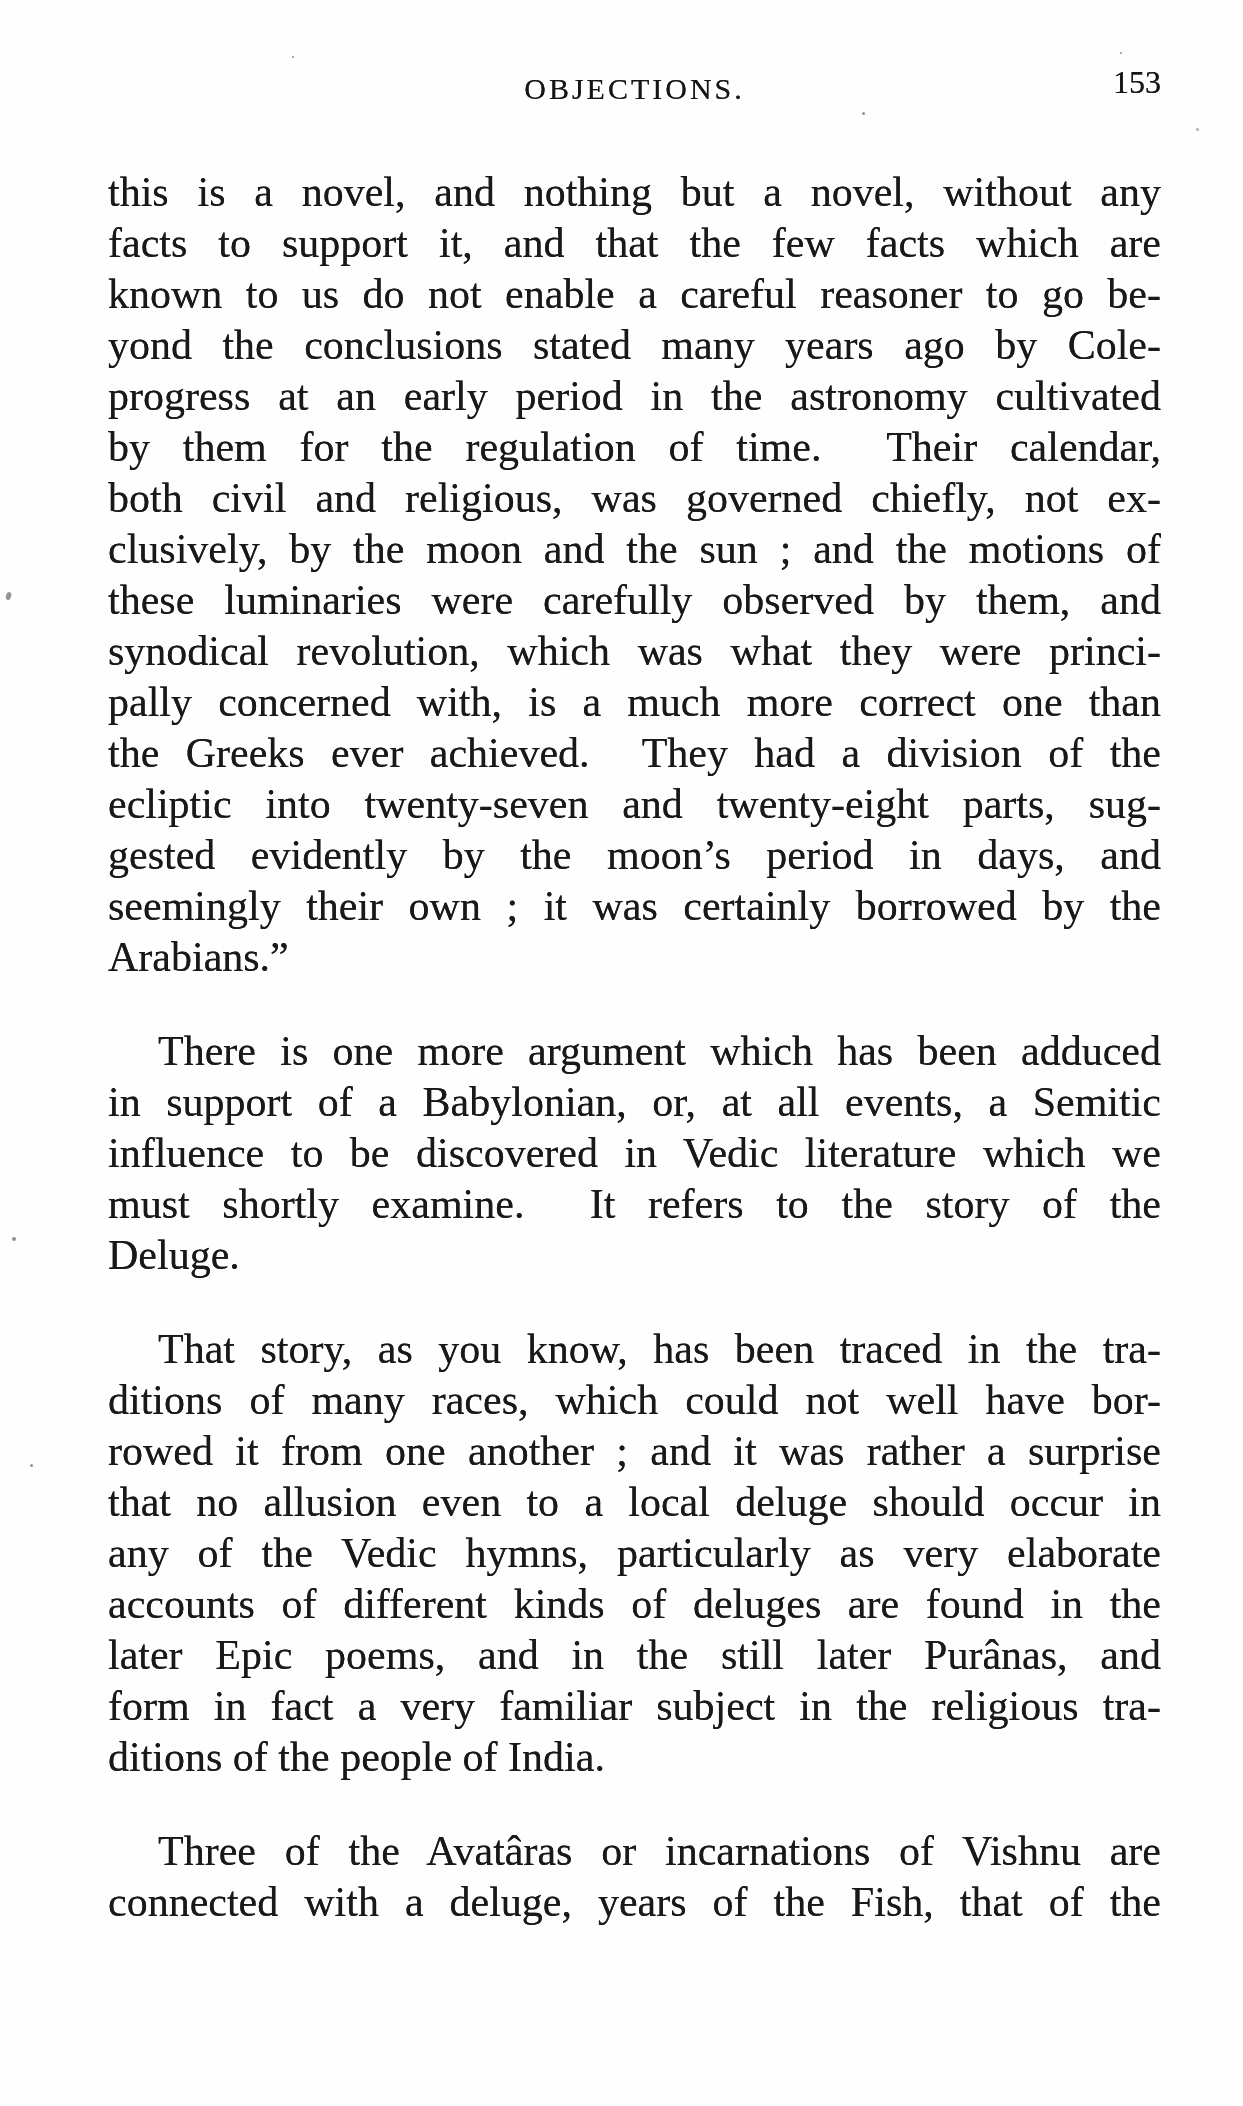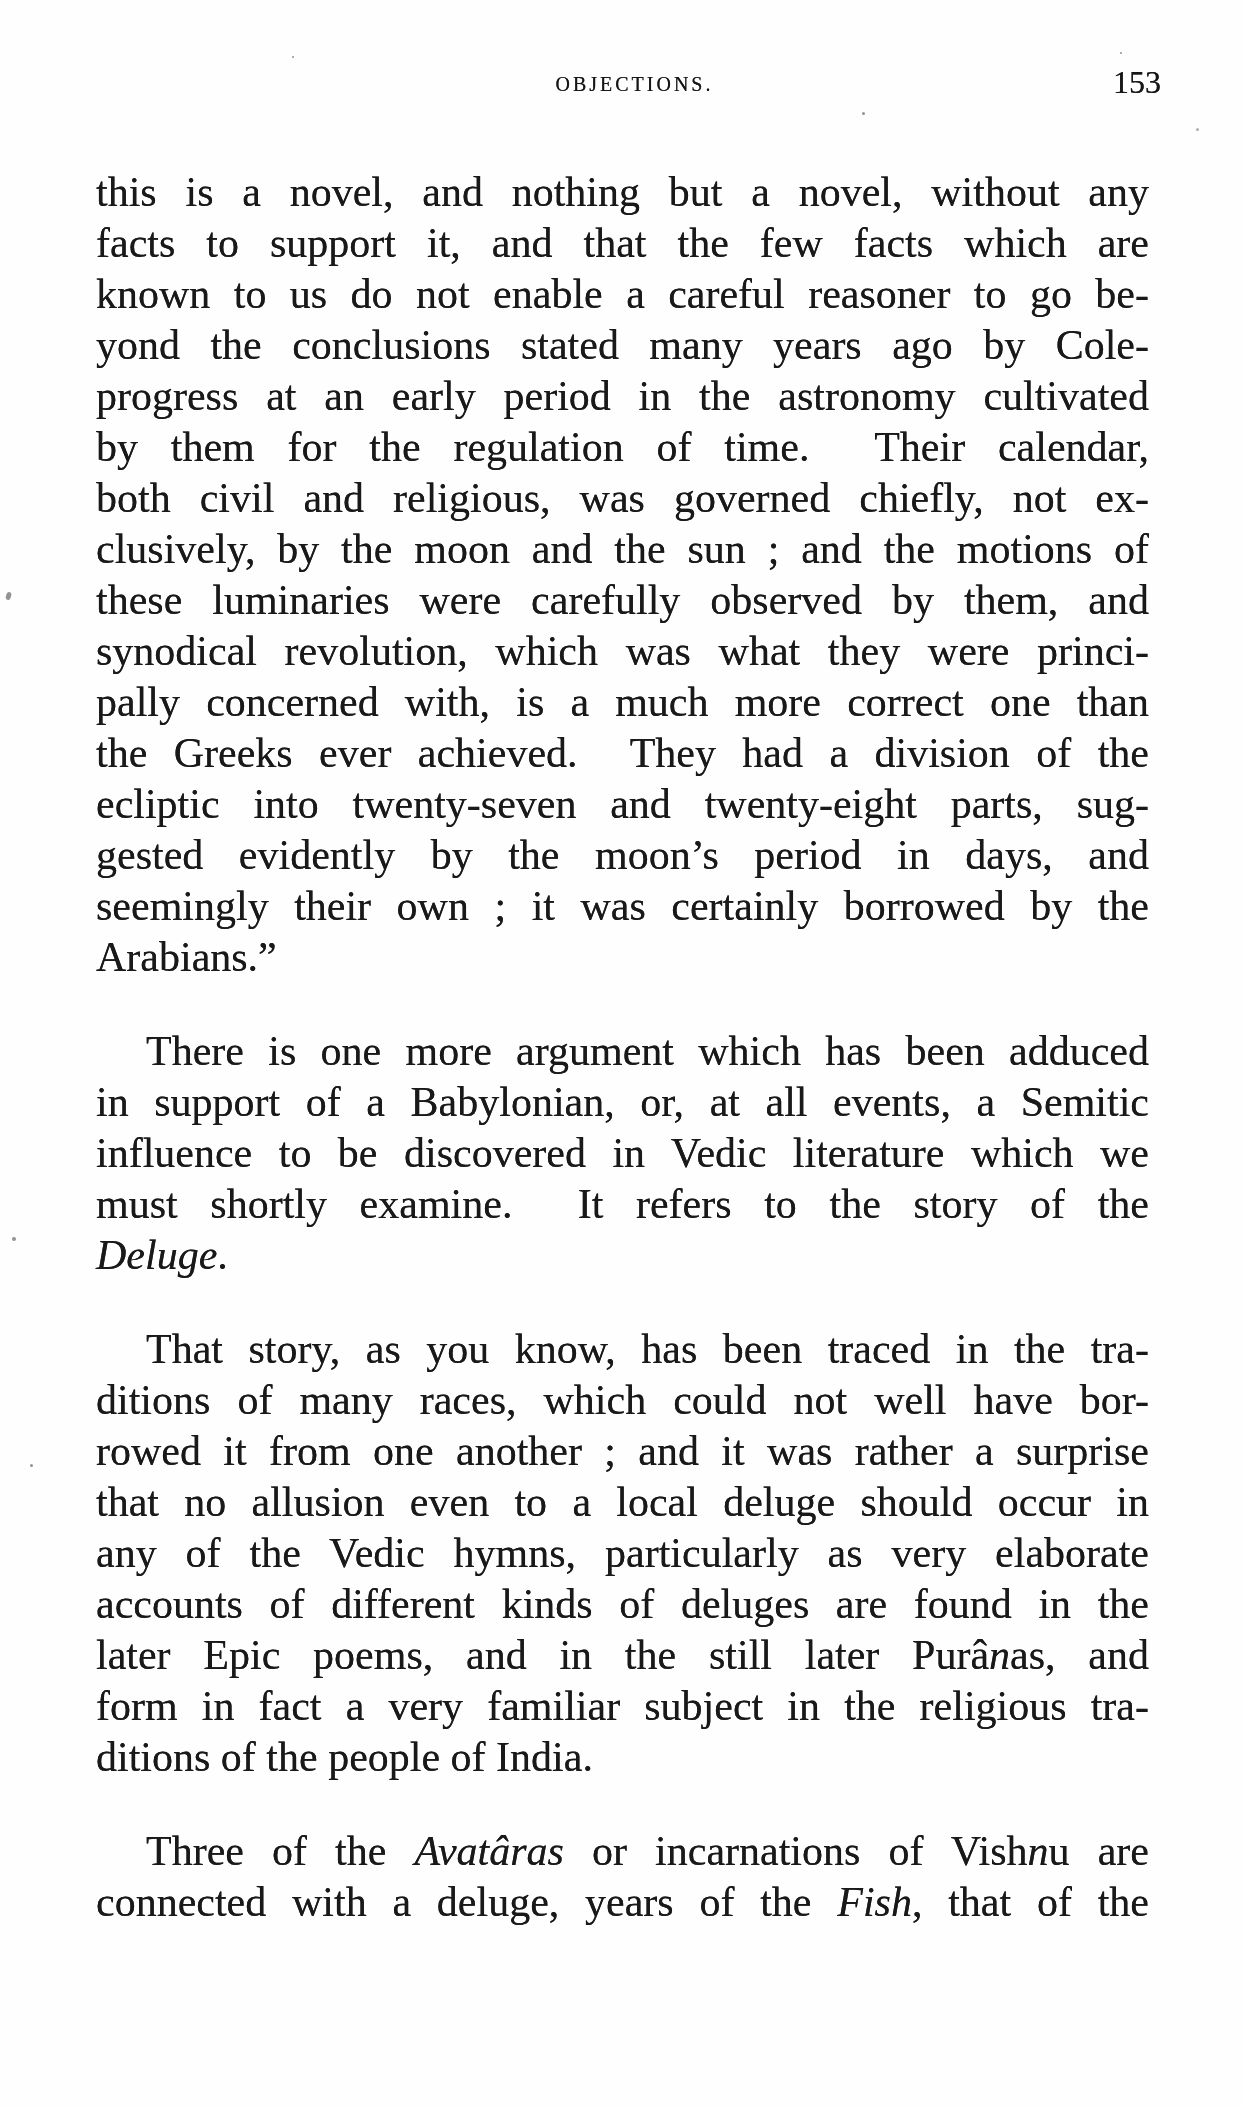--- a/index.html
+++ b/index.html
@@ -12,47 +12,47 @@
   .page {
     position: relative;
     width: 1243px; height: 2106px;
     background: #fefefe;
     overflow: hidden;
   }
   
   .head-title {
     position: absolute; left: 108px; width: 1053px; top: 74px;
     text-align: center;
-    font-size: 20px; line-height: 1;
+    font-size: 30px; line-height: 1;
     letter-spacing: 3px;
     color: #161616;
     text-shadow: 0 0 0.5px rgba(20,20,20,0.8);
   }
   .page-number {
     position: absolute; right: 82px; top: 66px;
     font-size: 32px; line-height: 1;
     color: #161616;
     text-shadow: 0 0 0.6px rgba(20,20,20,0.85);
   }
   
   .page-body {
-    position: absolute; left: 96px; top: 167px; width: 1053px;
+    position: absolute; left: 108px; top: 167px; width: 1053px;
     font-size: 42px; line-height: 51px;
     color: #191919;
     text-shadow: 0 0 0.55px rgba(15,15,15,0.85);
   }
   .paragraph { margin: 0; }
   .line {
     text-align: justify;
     text-align-last: justify;
     white-space: normal;
   }
   .line.last { text-align-last: left; }
   .line.indent { text-indent: 50px; margin-top: 43px; }
-  .seg.italic { font-style: italic; }
+  .seg.italic { }
   
   .speck {
     position: absolute; background: #3a3a3a;
     border-radius: 50%; opacity: 0.55;
   }
   .speck.s1 { left: 6px;    top: 592px;  width: 5px; height: 8px; transform: rotate(18deg); border-radius: 60% 60% 50% 70%; }
   .speck.s2 { left: 12px;   top: 1237px; width: 4px; height: 4px; }
   .speck.s3 { left: 30px;   top: 1464px; width: 3px; height: 3px; }
   .speck.s4 { left: 862px;  top: 112px;  width: 3px; height: 3px; }
   .speck.s5 { left: 292px;  top: 56px;   width: 2px; height: 2px; }

